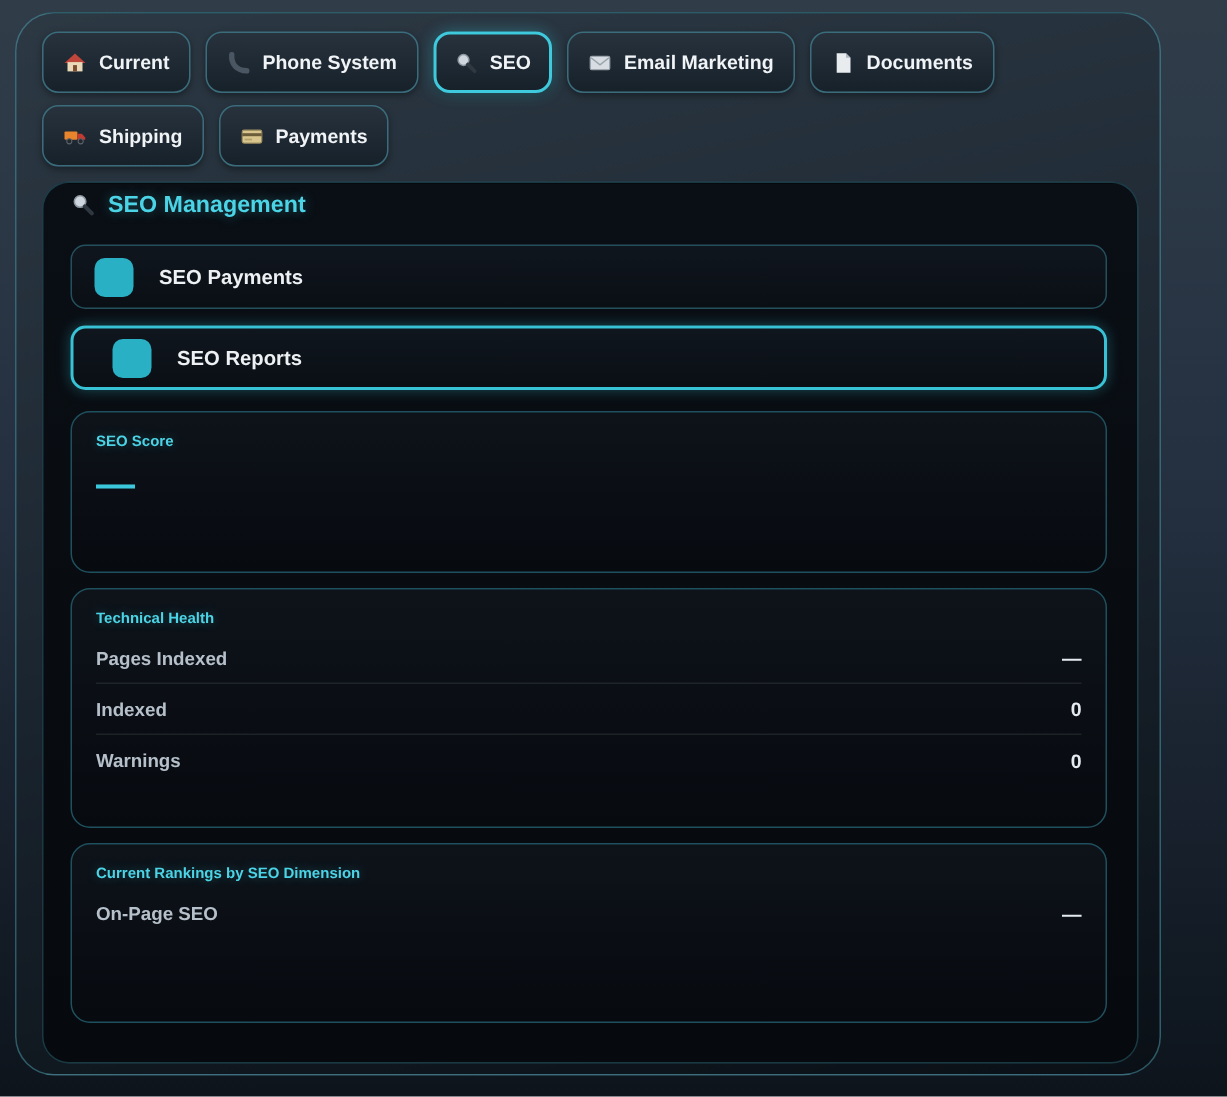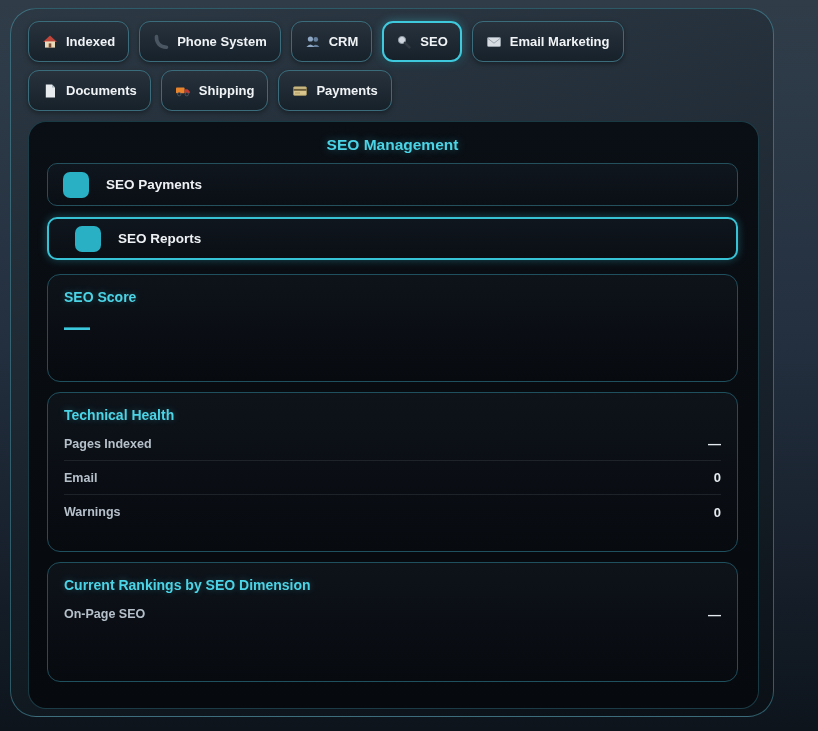--- a/index.html
+++ b/index.html
@@ -33,21 +33,21 @@
   .tab svg { width:16px; height:16px; flex:none; }
 
   .panel {
     margin-top:10px; width:731px; height:588px;
     border-radius:18px;
     background:linear-gradient(180deg,#0a0f15 0%,#06090d 100%);
     border:1px solid rgba(62,150,170,.35);
     padding:6px 20px 0 18px;
     overflow:hidden; position:relative;
   }
-  .panel-header { display:flex; align-items:center; gap:8px; height:22px; margin-bottom:13px;flex-direction:column; }
+  .panel-header { display:flex; gap:8px; height:22px; margin-bottom:13px; }
   .panel-header svg { width:17px; height:17px; }
   .panel-title {
     color:#4bd4e6; font-size:15.5px; font-weight:700;
     text-shadow:0 0 8px rgba(75,212,230,.35);
   }
 
   .menu-item {
     height:43px; border-radius:10px;
     background:linear-gradient(180deg,#10161e 0%,#0a0f15 100%);
     border:1px solid #24505d;
@@ -61,21 +61,21 @@
   .menu-icon { width:26px; height:26px; border-radius:7px; background:#2ab0c4; flex:none; }
   .menu-label { color:#edf1f4; font-size:13.5px; font-weight:700; }
 
   .cards { margin-top:14px; display:flex; flex-direction:column; gap:10px; }
   .card {
     border-radius:13px; border:1px solid #1f505e;
     background:linear-gradient(180deg,#0e131a 0%,#070a0f 100%);
     padding:14px 16px;
   }
   .card-title {
-    color:#4bd4e6; font-size:14px; font-weight:700;
+    color:#4bd4e6; font-size:10px; font-weight:700;
     text-shadow:0 0 7px rgba(75,212,230,.30);
   }
   .score-value { margin-top:14px; color:#3bc8dc; font-size:26px; font-weight:700; line-height:16px; }
   .score-sub { margin-top:9px; color:#94a0ac; font-size:11.5px; font-weight:600; }
 
   .mini-chart { width:122px; height:33px; margin:9px auto 2px auto; position:relative; border-left:2px solid #333e4a; }
   .mini-chart .grid { position:absolute; left:0; right:0; height:1px; background:#212b35; }
   .mini-chart .g0 { top:0; } .mini-chart .g1 { top:11px; } .mini-chart .g2 { top:22px; }
   .mini-chart .baseline {
     position:absolute; left:0; right:0; bottom:0; height:2px;
@@ -98,39 +98,30 @@
 <div class="frame">
 
   <div class="tabs">
 
     <div class="tab">
       <svg viewBox="0 0 16 16">
         <polygon points="8,1.6 15,8 1,8" fill="#c0453a"></polygon>
         <rect x="3" y="7.4" width="10" height="6.2" fill="#e9d9b8"></rect>
         <rect x="6.7" y="9.4" width="2.6" height="4.2" fill="#7a4a32"></rect>
       </svg>
-      <span>Indexed</span>
+      <span>Current</span>
     </div>
 
     <div class="tab">
       <svg viewBox="0 0 16 16">
         <path d="M3.5 2.5 C3 9 7 13 13.5 13.2" stroke="#4b5663" stroke-width="3.6" stroke-linecap="round" fill="none"></path>
       </svg>
       <span>Phone System</span>
     </div>
 
-    <div class="tab">
-      <svg viewBox="0 0 16 16">
-        <circle cx="10.8" cy="5.4" r="2.3" fill="#67819f"></circle>
-        <path d="M7.2 13 q3.6-4.4 7.2 0 z" fill="#67819f"></path>
-        <circle cx="5.4" cy="5" r="2.6" fill="#8da7c4"></circle>
-        <path d="M1.4 13 q4-5 8 0 z" fill="#8da7c4"></path>
-      </svg>
-      <span>CRM</span>
-    </div>
 
     <div class="tab active">
       <svg viewBox="0 0 16 16">
         <circle cx="6" cy="6" r="3.6" fill="#cfd6dd" stroke="#8d97a1" stroke-width="1"></circle>
         <line x1="9" y1="9" x2="13.4" y2="13.4" stroke="#2f3740" stroke-width="2.6" stroke-linecap="round"></line>
       </svg>
       <span>SEO</span>
     </div>
 
     <div class="tab">
@@ -199,21 +190,21 @@
 
 
       <div class="card" style="height:160px;">
         <div class="card-title">Technical Health</div>
         <div class="stat-rows">
           <div class="stat-row">
             <span class="stat-label">Pages Indexed</span>
             <span class="stat-value">—</span>
           </div>
           <div class="stat-row">
-            <span class="stat-label">Email</span>
+            <span class="stat-label">Indexed</span>
             <span class="stat-value">0</span>
           </div>
           <div class="stat-row">
             <span class="stat-label">Warnings</span>
             <span class="stat-value">0</span>
           </div>
         </div>
       </div>
 
       <div class="card rankings">

